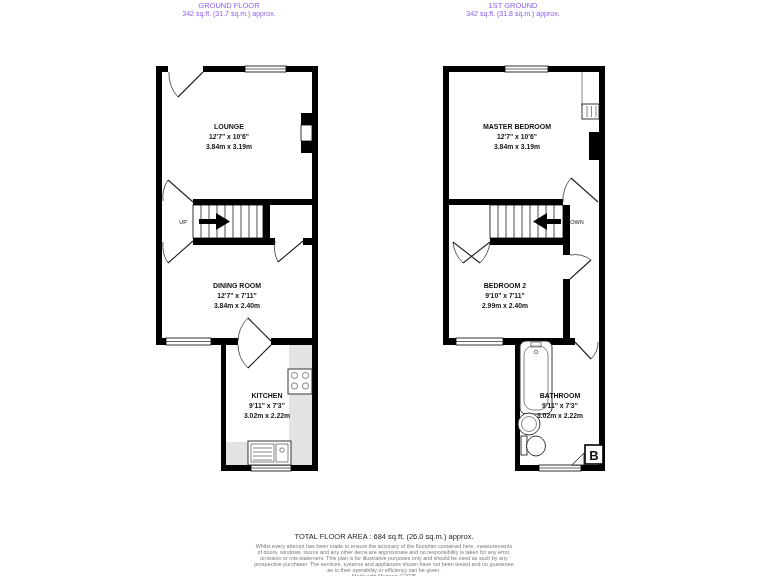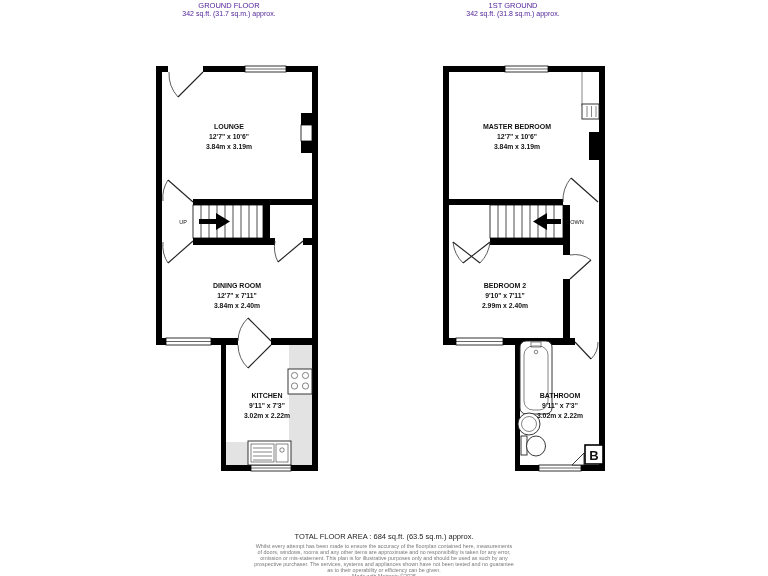--- a/index.html
+++ b/index.html
@@ -1,20 +1,20 @@
 <!DOCTYPE html>
 <html><head>
 <meta charset="utf-8">
 <style>
   html,body{margin:0;padding:0;}
   body{
     width:768px;height:576px;position:relative;background:#ffffff;
     font-family:"Liberation Sans","DejaVu Sans",sans-serif;overflow:hidden;
   }
-  .plan-header{position:absolute;text-align:center;color:#4c1d95;}
+  .plan-header{position:absolute;text-align:center;color:#8b5cf6;}
   .plan-header .t{font-size:7.5px;line-height:8px;}
   .plan-header .a{font-size:7px;line-height:8px;}
   .plan-svg{position:absolute;top:64px;width:170px;height:415px;}
   #ground-svg{left:153px;}
   #first-svg{left:441px;}
   svg text{font-family:"Liberation Sans","DejaVu Sans",sans-serif;fill:#111;}
   .room-name{font-size:7px;font-weight:bold;}
   .room-dim{font-size:6.8px;font-weight:bold;}
   .stair-label{font-size:5.5px;}
   .boiler-b{font-size:13px;font-weight:bold;}
@@ -279,21 +279,21 @@
     <text class="room-dim" x="64" y="234" text-anchor="middle">9'10" x 7'11"</text>
     <text class="room-dim" x="64" y="244" text-anchor="middle">2.99m x 2.40m</text>
   </g>
   <g>
     <text class="room-name" x="119" y="334" text-anchor="middle">BATHROOM</text>
     <text class="room-dim" x="119" y="344" text-anchor="middle">9'11" x 7'3"</text>
     <text class="room-dim" x="119" y="354" text-anchor="middle">3.02m x 2.22m</text>
   </g>
 </svg>
 
-<footer id="total-area">TOTAL FLOOR AREA : 684 sq.ft. (63.5 sq.m.) approx.</footer>
+<footer id="total-area">TOTAL FLOOR AREA : 684 sq.ft. (26.0 sq.m.) approx.</footer>
 <footer id="disclaimer">
   <div>Whilst every attempt has been made to ensure the accuracy of the floorplan contained here, measurements</div>
   <div>of doors, windows, rooms and any other items are approximate and no responsibility is taken for any error,</div>
   <div>omission or mis-statement. This plan is for illustrative purposes only and should be used as such by any</div>
   <div>prospective purchaser. The services, systems and appliances shown have not been tested and no guarantee</div>
   <div>as to their operability or efficiency can be given.</div>
   <div>Made with Metropix ©2025</div>
 </footer>
 
 </body></html>

